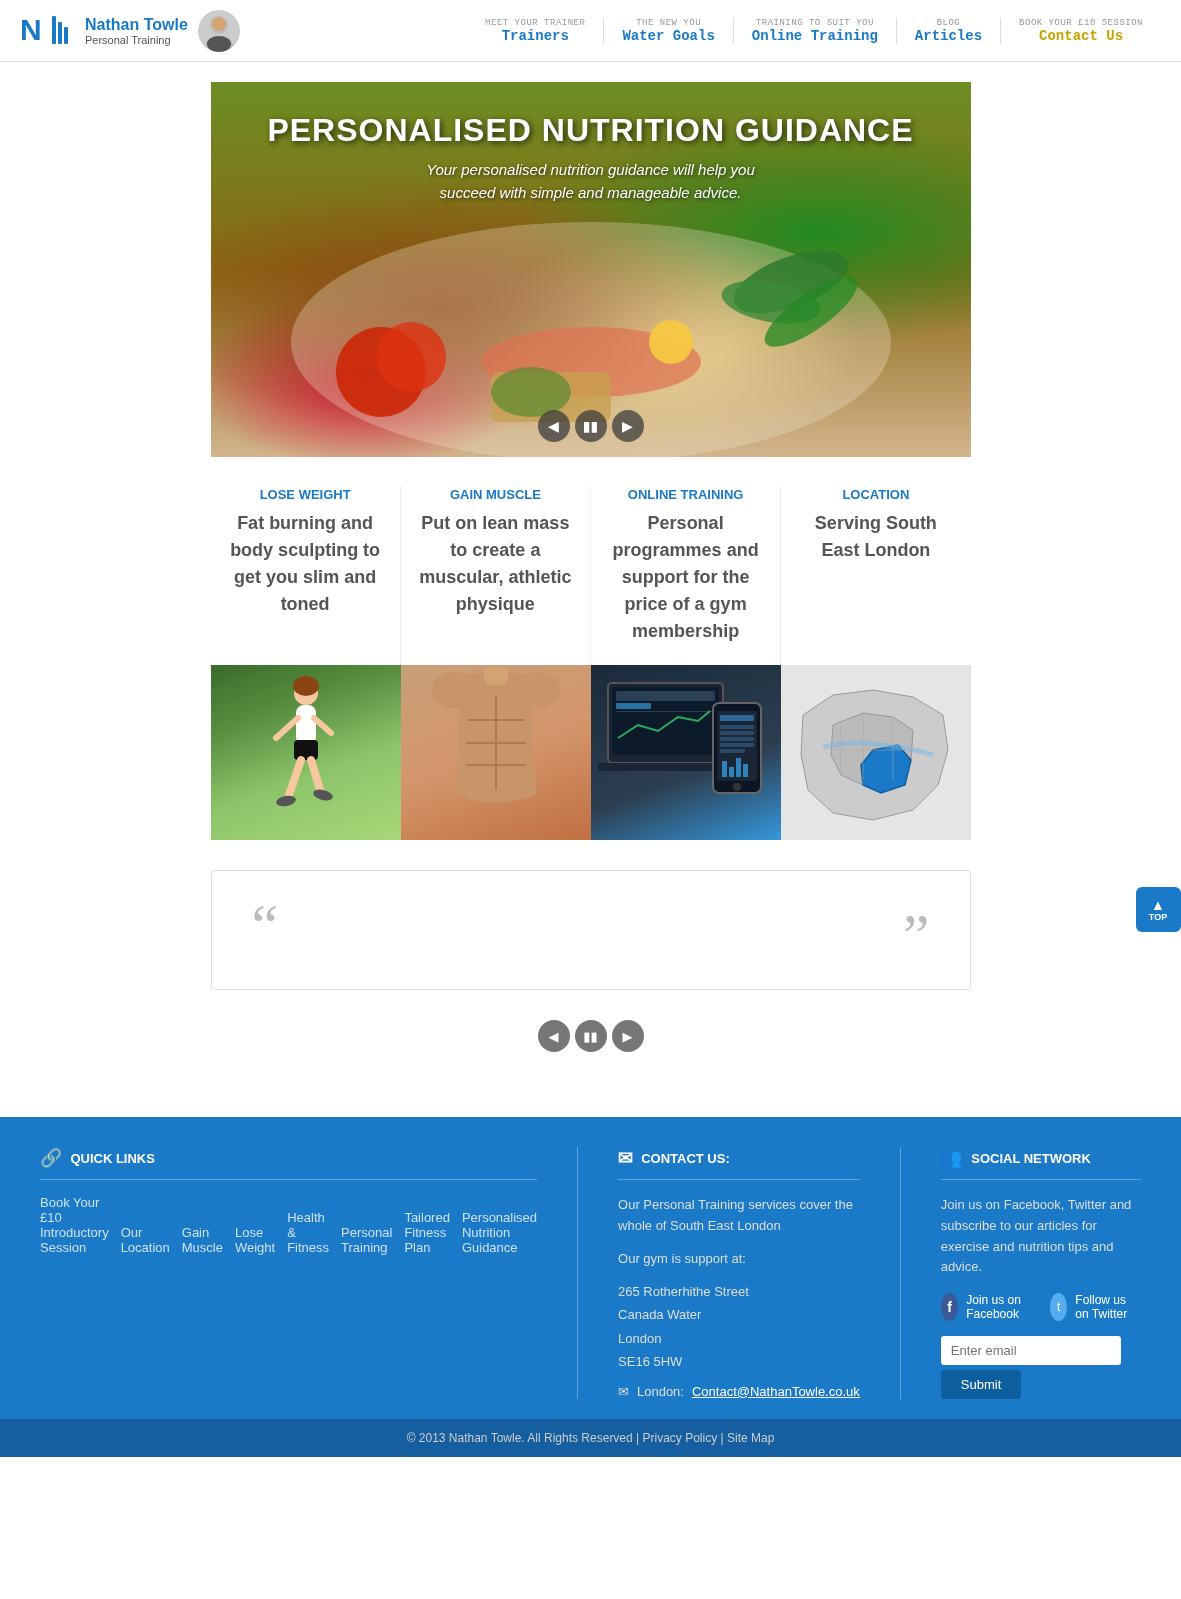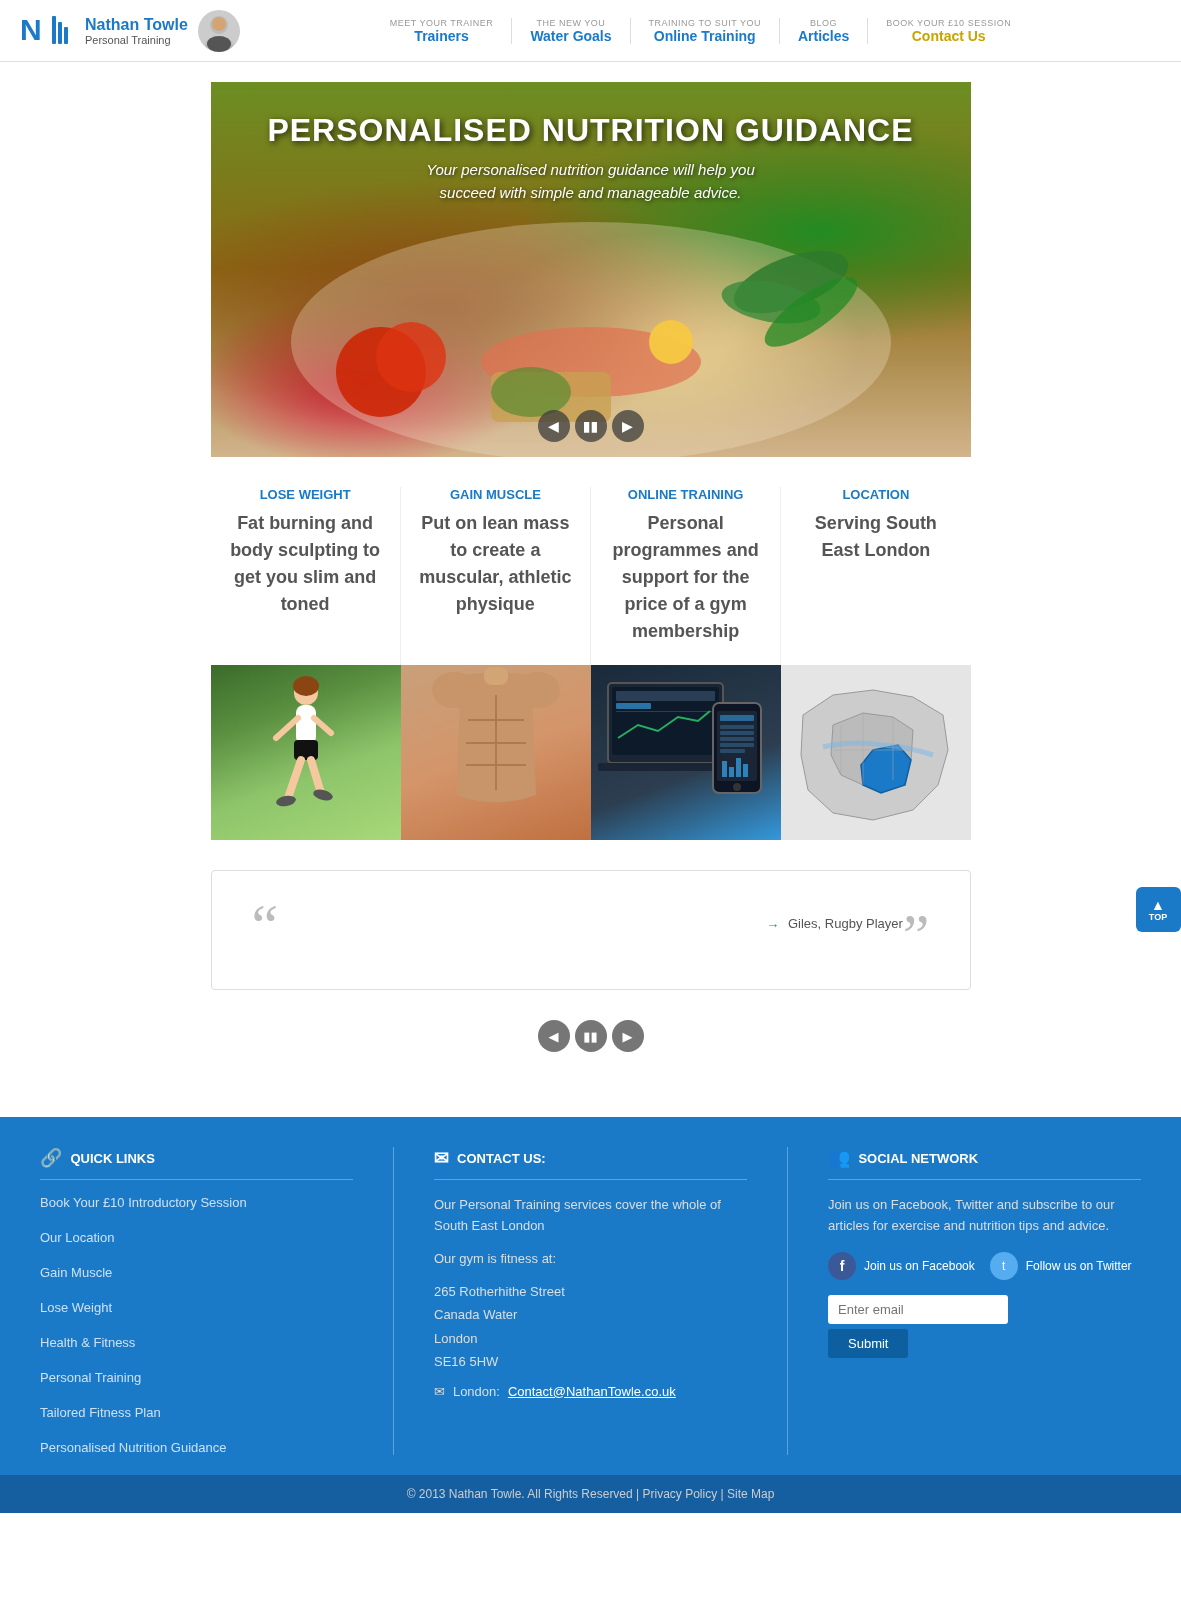--- a/index.html
+++ b/index.html
@@ -6,21 +6,21 @@
     body { font-family: Arial, sans-serif; font-size: 14px; color: #333; background: #fff; width: 1181px; }
 
     
     .header { display: flex; align-items: center; padding: 8px 20px; border-bottom: 1px solid #ddd; background: #fff; }
     .logo-area { display: flex; align-items: center; gap: 10px; min-width: 220px; }
     .logo-icon { width: 55px; height: 45px; position: relative; }
     .logo-text-area { display: flex; flex-direction: column; }
     .logo-name { font-size: 16px; font-weight: bold; color: #1a7ac7; line-height: 1.2; }
     .logo-sub { font-size: 11px; color: #555; }
     .logo-avatar { width: 42px; height: 42px; border-radius: 50%; background: #ccc; overflow: hidden; display: flex; align-items: center; justify-content: center; }
-    .nav-items { display: flex; flex: 1; justify-content: center; align-items: center; }
+    .nav-items { display: flex; flex: 1; justify-content: flex-end; align-items: center; font-family: Liberation Mono, monospace; }
     .nav-item { display: flex; flex-direction: column; align-items: center; padding: 0 18px; border-right: 1px solid #ddd; cursor: pointer; text-decoration: none; color: inherit; }
     .nav-item:last-child { border-right: none; }
     .nav-label-top { font-size: 9px; color: #999; text-transform: uppercase; letter-spacing: 0.5px; }
     .nav-label-bottom { font-size: 14px; color: #1a7ac7; font-weight: bold; }
     .nav-label-bottom.gold { color: #c8a400; }
     .hero-img { width: 100%; height: 375px; background: linear-gradient(135deg, #8B4513 0%, #D2691E 20%, #556B2F 40%, #228B22 60%, #fff8f0 80%); display: flex; align-items: flex-start; justify-content: center; position: relative; overflow: hidden; }
     .hero-food-bg { position: absolute; inset: 0; background: 
       radial-gradient(ellipse at 30% 60%, #8B4513 0%, transparent 40%),
       radial-gradient(ellipse at 60% 70%, #e8c97a 0%, transparent 30%),
       radial-gradient(ellipse at 80% 40%, #228B22 0%, transparent 35%),
@@ -57,21 +57,21 @@
     
     .top-btn { position: absolute; right: 20px; width: 45px; height: 45px; background: #1a7ac7; border-radius: 6px; display: flex; flex-direction: column; align-items: center; justify-content: center; cursor: pointer; color: #fff; font-size: 9px; font-weight: bold; }
     .top-arrow { font-size: 14px; line-height: 1; }
 
     
     .footer { background: #1a7ac7; color: #fff; padding: 30px 40px 0; margin-top: 30px; position: relative; }
     .footer-cols { display: flex; gap: 40px; }
     .footer-col { flex: 1; }
     .footer-col-title { font-size: 13px; font-weight: bold; text-transform: uppercase; margin-bottom: 15px; display: flex; align-items: center; gap: 8px; border-bottom: 1px solid rgba(255,255,255,0.3); padding-bottom: 10px; }
     .footer-icon { font-size: 18px; }
-    .footer-links { display: flex; flex-direction: column; gap: 20px; }
+    .footer-links { display: flex; flex-direction: row; gap: 12px; align-items: flex-end; }
     .footer-link { color: #cce0f5; font-size: 13px; text-decoration: none; cursor: pointer; }
     .footer-contact-text { font-size: 13px; color: #ddd; line-height: 1.6; margin-bottom: 10px; }
     .footer-address { font-size: 13px; color: #ddd; line-height: 1.8; margin-bottom: 10px; }
     .footer-email { display: flex; align-items: center; gap: 8px; font-size: 13px; color: #ddd; }
     .footer-email-link { color: #fff; }
     .social-text { font-size: 13px; color: #ddd; line-height: 1.6; margin-bottom: 15px; }
     .social-btns { display: flex; gap: 15px; margin-bottom: 15px; }
     .social-btn { display: flex; align-items: center; gap: 8px; font-size: 12px; color: #fff; }
     .social-fb { background: #3b5998; border-radius: 50%; width: 28px; height: 28px; display: flex; align-items: center; justify-content: center; font-weight: bold; font-size: 14px; }
     .social-tw { background: #55acee; border-radius: 50%; width: 28px; height: 28px; display: flex; align-items: center; justify-content: center; font-size: 12px; }
@@ -299,24 +299,20 @@
       </svg>
     </div>
   </div>
 </div>
 
 <div style="width:760px; margin: 30px auto 0; position:relative;">
   <div class="testimonial-wrap">
     <div style="display:flex;align-items:flex-start;">
       <span class="quote-open">“</span>
       <div style="flex:1;">
-        <p class="quote-attribution">
-          <span class="quote-arrow">→</span>
-          <span>Giles, Rugby Player</span>
-        </p>
       </div>
       <span class="quote-close">”</span>
     </div>
   </div>
   <div class="slider-controls">
     <button class="sl-btn">◀</button>
     <button class="sl-btn">▮▮</button>
     <button class="sl-btn">▶</button>
   </div>
   <div style="position:absolute;right:0;top:0;display:flex;align-items:center;justify-content:flex-end;padding-right:5px;">
@@ -351,21 +347,21 @@
     </div>
 
     <div class="divider"></div>
 
     <div class="footer-col">
       <div class="footer-col-title">
         <span class="footer-icon">✉</span>
         <span>CONTACT US:</span>
       </div>
       <p class="footer-contact-text">Our Personal Training services cover the whole of South East London</p>
-      <p class="footer-address">Our gym is fitness at:</p>
+      <p class="footer-address">Our gym is support at:</p>
       <div class="footer-address">
         <div>265 Rotherhithe Street</div>
         <div>Canada Water</div>
         <div>London</div>
         <div>SE16 5HW</div>
       </div>
       <div class="footer-email">
         <span>✉</span>
         <span>London:</span>
         <a class="footer-email-link" href="#">Contact@NathanTowle.co.uk</a>

